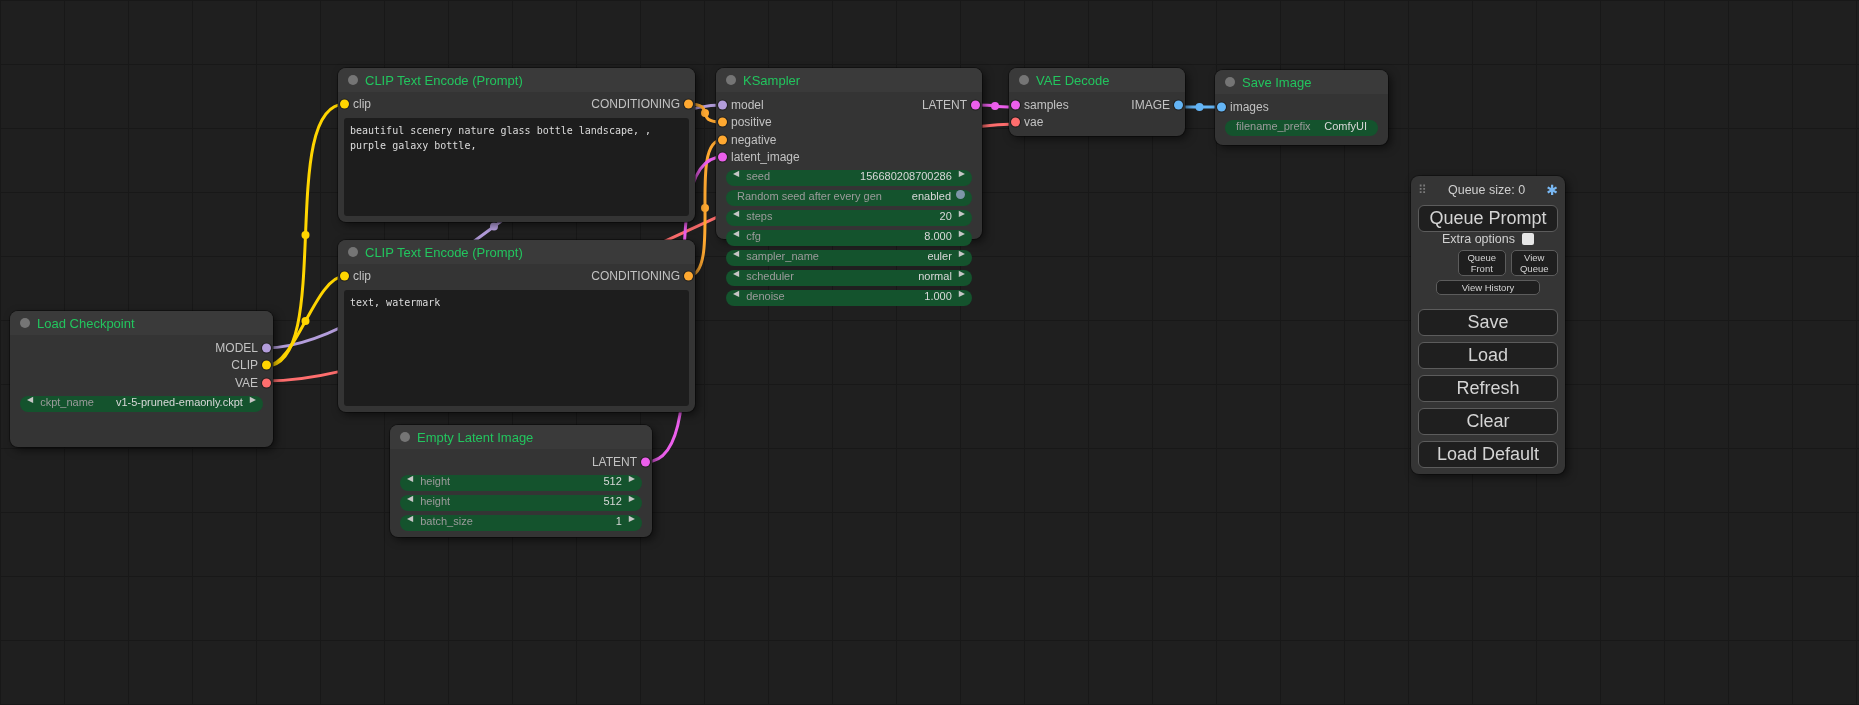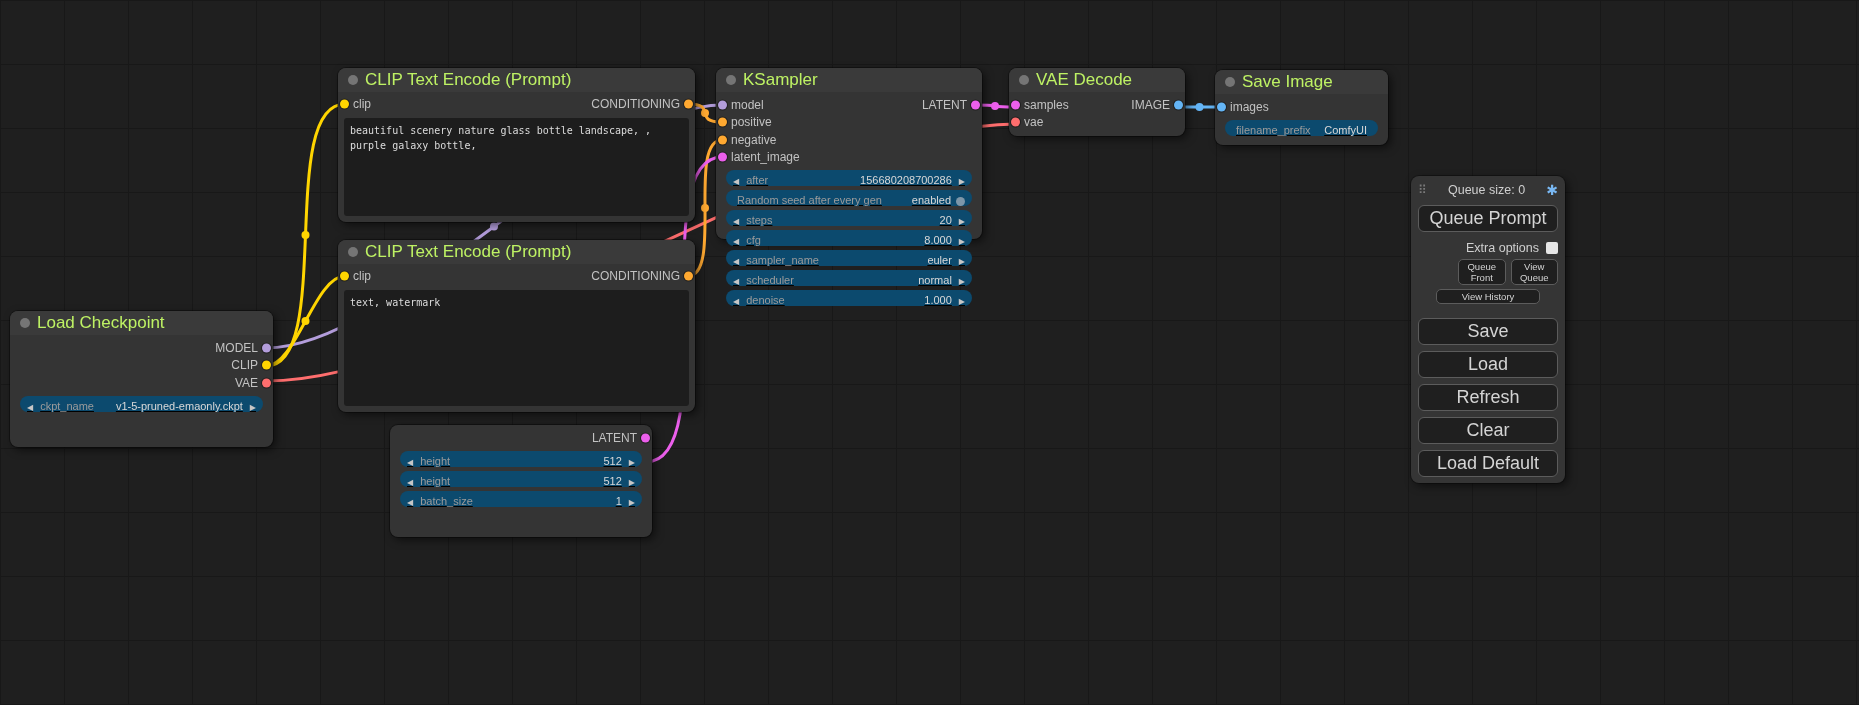--- a/index.html
+++ b/index.html
@@ -17,42 +17,42 @@
 
   .node{
     position:absolute;z-index:2;background:#343434;border-radius:8px;
     box-shadow:0 0 0 1px rgba(0,0,0,.35), 3px 3px 9px rgba(0,0,0,.55);
   }
   .node-title{
     height:24px;display:flex;align-items:center;gap:7px;padding:0 10px;
     background:#3a3a3a;border-radius:8px 8px 0 0;
   }
   .tdot{width:10px;height:10px;border-radius:50%;background:#757575;flex:0 0 auto;}
-  .ttext{font-size:17px;color:#bef264;white-space:nowrap;overflow:hidden;}
+  .ttext{font-size:13px;color:#22c55e;white-space:nowrap;overflow:hidden;}
 
   .slots{position:relative;}
   .slots.pt{padding-top:4px;}
   .srow{position:relative;height:17.5px;display:flex;align-items:center;}
   .srow.tall{height:24px;}
   .slabel{font-size:12px;color:#c2c2c2;white-space:nowrap;}
   .in-label{margin-left:15px;}
   .out-label{margin-left:auto;margin-right:15px;}
   .out-col{position:absolute;top:4px;right:0;left:0;pointer-events:none;}
   .out-col .srow{justify-content:flex-end;}
   .out-col *{pointer-events:auto;}
   .sdot{
     position:absolute;width:9px;height:9px;border-radius:50%;top:50%;
     transform:translateY(-50%);background:#888;box-shadow:0 0 0 1px rgba(0,0,0,.4);
   }
   .sdot.in{left:2px;}
   .sdot.out{right:2px;}
 
   .widget{
-    position:relative;height:16px;margin:4px 10px 0;background:#0c4a6e;border-radius:8px;
-    display:flex;align-items:flex-end;padding:0 7px;font-size:11px;box-sizing:border-box;text-decoration:underline;
+    position:relative;height:16px;margin:4px 10px 0;background:#14532d;border-radius:8px;
+    display:flex;align-items:flex-start;padding:0 7px;font-size:11px;box-sizing:border-box;
   }
   .warrow{color:#c6c6c6;font-size:8px;line-height:1;cursor:pointer;flex:0 0 auto;}
   .wname{color:#9b9b9b;margin-left:7px;white-space:nowrap;}
   .wvalue{color:#d8d8d8;margin-left:auto;margin-right:7px;white-space:nowrap;}
   .widget.textw .wname{margin-left:4px;}
   .widget.textw .wvalue{margin-right:4px;}
   .toggle-dot{width:9px;height:9px;border-radius:50%;background:#7d96a8;flex:0 0 auto;}
 
   textarea.prompt{
     display:block;margin:2px 6px 0;width:calc(100% - 12px);box-sizing:border-box;
@@ -71,21 +71,21 @@
   .drag-handle{color:#7a7a7a;font-size:12px;cursor:move;flex:0 0 auto;}
   .queue-size{flex:1;text-align:center;font-size:12.5px;color:#cfcfcf;}
   .gear{color:#79b8f3;font-size:14px;cursor:pointer;flex:0 0 auto;}
   .btn{
     display:block;width:100%;box-sizing:border-box;background:#1f1f1f;
     border:1px solid #5c5c5c;border-radius:6px;color:#d4d4d4;text-align:center;
     font-family:"Liberation Sans",sans-serif;cursor:pointer;
   }
   .btn-large{font-size:18px;padding:2px 0;margin-top:6px;}
   .btn-small{font-size:9.5px;padding:1px 0;border-radius:5px;}
-  .extra-row{display:flex;align-items:center;justify-content:flex-end;gap:7px;margin-top:9px;font-size:12.5px;color:#d0d0d0;}
+  .extra-row{display:flex;align-items:center;justify-content:center;gap:7px;margin-top:0;font-size:12.5px;color:#d0d0d0;}
   .extra-row input[type=checkbox]{width:12px;height:12px;appearance:none;background:#e6e6e6;border-radius:2px;margin:0;cursor:pointer;}
   .small-row{display:flex;gap:5px;margin-top:4px;padding-left:40px;}
   .small-row .btn{flex:1;}
   .history-btn{width:74%;margin:4px auto 0;}
   .gap{height:8px;}
 </style>
 </head>
 <body>
 
 <div id="canvas">
@@ -164,20 +164,24 @@
         <span class="sdot in" style="background: rgb(255, 213, 0);"></span>
         <span class="slabel in-label">clip</span>
         <span class="slabel out-label">CONDITIONING</span>
         <span class="sdot out" style="background: rgb(255, 169, 49);"></span>
       </div>
     </div>
     <textarea class="prompt" style="height: 116px;" spellcheck="false">text, watermark</textarea>
   </div>
 
   <div class="node" style="left:390px;top:425px;width:262px;height:112px;">
+    <div class="node-title">
+      <span class="tdot"></span>
+      <span class="ttext">Empty Latent Image</span>
+    </div>
     <div class="slots pt">
       <div class="srow" style="justify-content:flex-end;">
         <span class="slabel out-label">LATENT</span>
         <span class="sdot out" style="background: rgb(236, 95, 236);"></span>
       </div>
     </div>
     <div class="widget">
       <span class="warrow">◀</span>
       <span class="wname">height</span>
       <span class="wvalue">512</span>
@@ -221,21 +225,21 @@
       </div>
       <div class="out-col">
         <div class="srow">
           <span class="slabel out-label">LATENT</span>
           <span class="sdot out" style="background: rgb(236, 95, 236);"></span>
         </div>
       </div>
     </div>
     <div class="widget">
       <span class="warrow">◀</span>
-      <span class="wname">after</span>
+      <span class="wname">seed</span>
       <span class="wvalue">156680208700286</span>
       <span class="warrow">▶</span>
     </div>
     <div class="widget">
       <span class="wname" style="margin-left:4px;">Random seed after every gen</span>
       <span class="wvalue" style="margin-right:5px;">enabled</span>
       <span class="toggle-dot"></span>
     </div>
     <div class="widget">
       <span class="warrow">◀</span>

